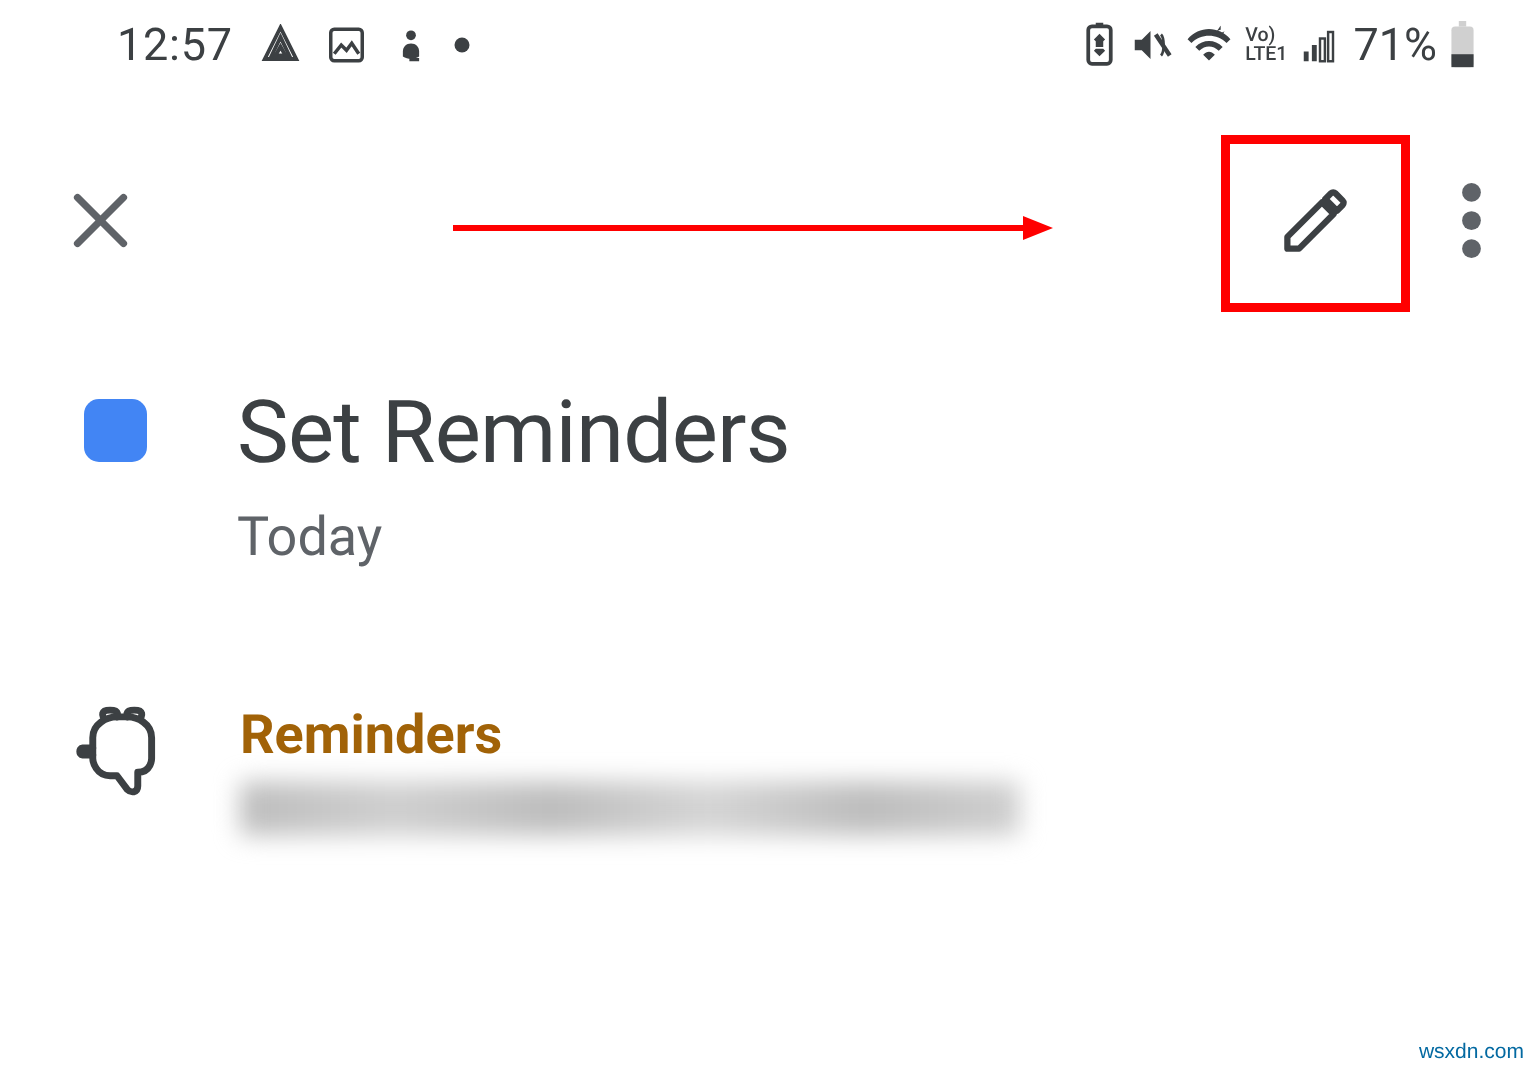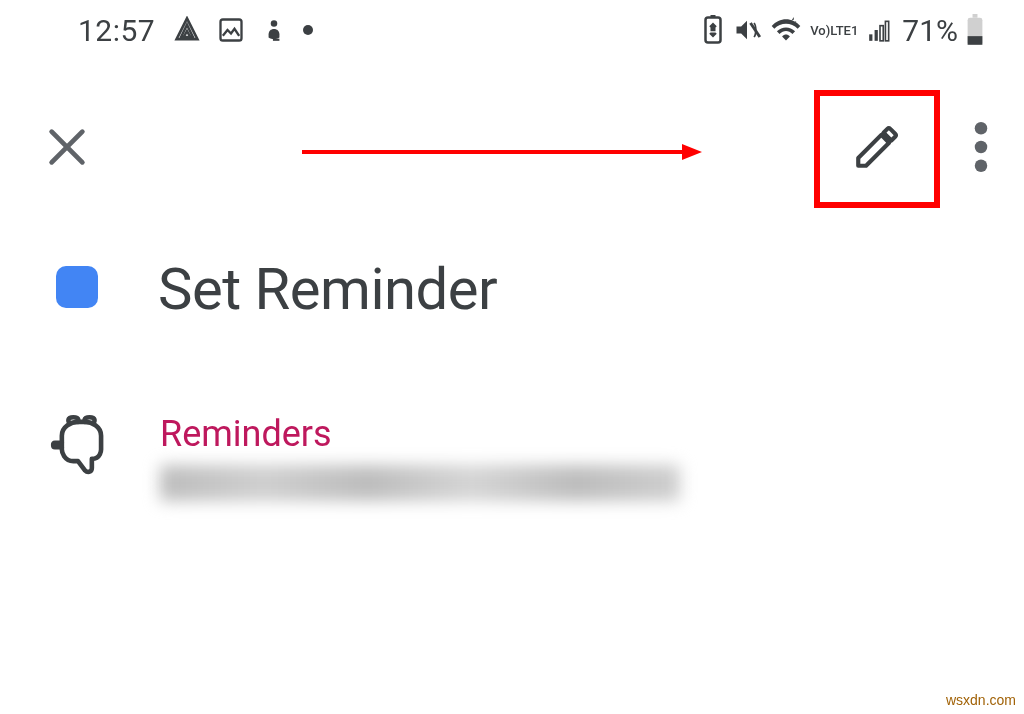--- a/index.html
+++ b/index.html
@@ -47,21 +47,21 @@
       align-items: center;
       gap: 8px;
       font-size: 28px;
       color: #3c4043;
     }
     .lte-label {
       font-size: 14px;
       font-weight: 500;
       line-height: 1;
       display: flex;
-      flex-direction: row;
+      flex-direction: column;
       align-items: flex-start;
     }
     .lte-label .top { font-size: 13px; }
     .lte-label .bottom { font-size: 13px; text-align: right; }
     .battery-pct {
       font-size: 30px;
       font-weight: 400;
     }
     .dot {
       width: 10px;
@@ -134,37 +134,37 @@
       align-items: flex-start;
       gap: 54px;
     }
     .category-icon {
       flex-shrink: 0;
       margin-top: 2px;
       margin-left: -6px;
     }
     .category-text .label {
       font-size: 36px;
-      font-weight: 400;
-      color: #be185d;
+      font-weight: 700;
+      color: #a16207;
     }
     .blurred-email {
       margin-top: 10px;
       width: 520px;
       height: 36px;
       background: linear-gradient(90deg, #bdbdbd 0%, #cfcfcf 20%, #bdbdbd 40%, #d5d5d5 60%, #bdbdbd 80%, #cfcfcf 100%);
       filter: blur(8px);
       border-radius: 4px;
     }
     .watermark {
       position: absolute;
       bottom: 6px;
       right: 8px;
       font-size: 14px;
-      color: #a16207;
+      color: #0369a1;
       font-family: Arial, sans-serif;
     }
   </style>
 </head>
 <body>
 
 <div class="status-bar">
   <div class="status-left">
     <span class="time">12:57</span>
     <span class="status-icon-group">
@@ -245,21 +245,22 @@
 
 <svg class="arrow-annotation" viewBox="0 0 400 24">
   <line x1="0" y1="12" x2="380" y2="12" stroke="#ff0000" stroke-width="4"></line>
   <polygon points="380,4 400,12 380,20" fill="#ff0000"></polygon>
 </svg>
 
 <div class="content-section">
   <div class="reminder-row">
     <div class="color-swatch"></div>
     <div class="reminder-text">
-      <div class="title">Set Reminder</div>
+      <div class="title">Set Reminders</div>
+      <div class="subtitle">Today</div>
     </div>
   </div>
 
   <div class="category-row">
     <div class="category-icon">
       <svg width="56" height="60" viewBox="0 0 48 52">
         <path d="M16 6 C16 6 14 2 20 2 C26 2 24 6 24 6" fill="none" stroke="#3c4043" stroke-width="4" stroke-linecap="round"></path>
         <path d="M30 6 C30 6 28 2 34 2 C40 2 38 6 38 6" fill="none" stroke="#3c4043" stroke-width="4" stroke-linecap="round"></path>
         <path d="M10 18 C10 10 18 6 24 6 L30 6 C36 6 44 10 44 18 L44 30 C44 30 44 38 36 38 L36 46 C36 50 32 50 30 48 L24 40 L20 40 C12 40 10 32 10 30 Z" fill="none" stroke="#3c4043" stroke-width="4" stroke-linejoin="round"></path>
         <path d="M10 28 L4 28 C2 28 2 24 4 24 L10 24" fill="none" stroke="#3c4043" stroke-width="4" stroke-linecap="round"></path>

